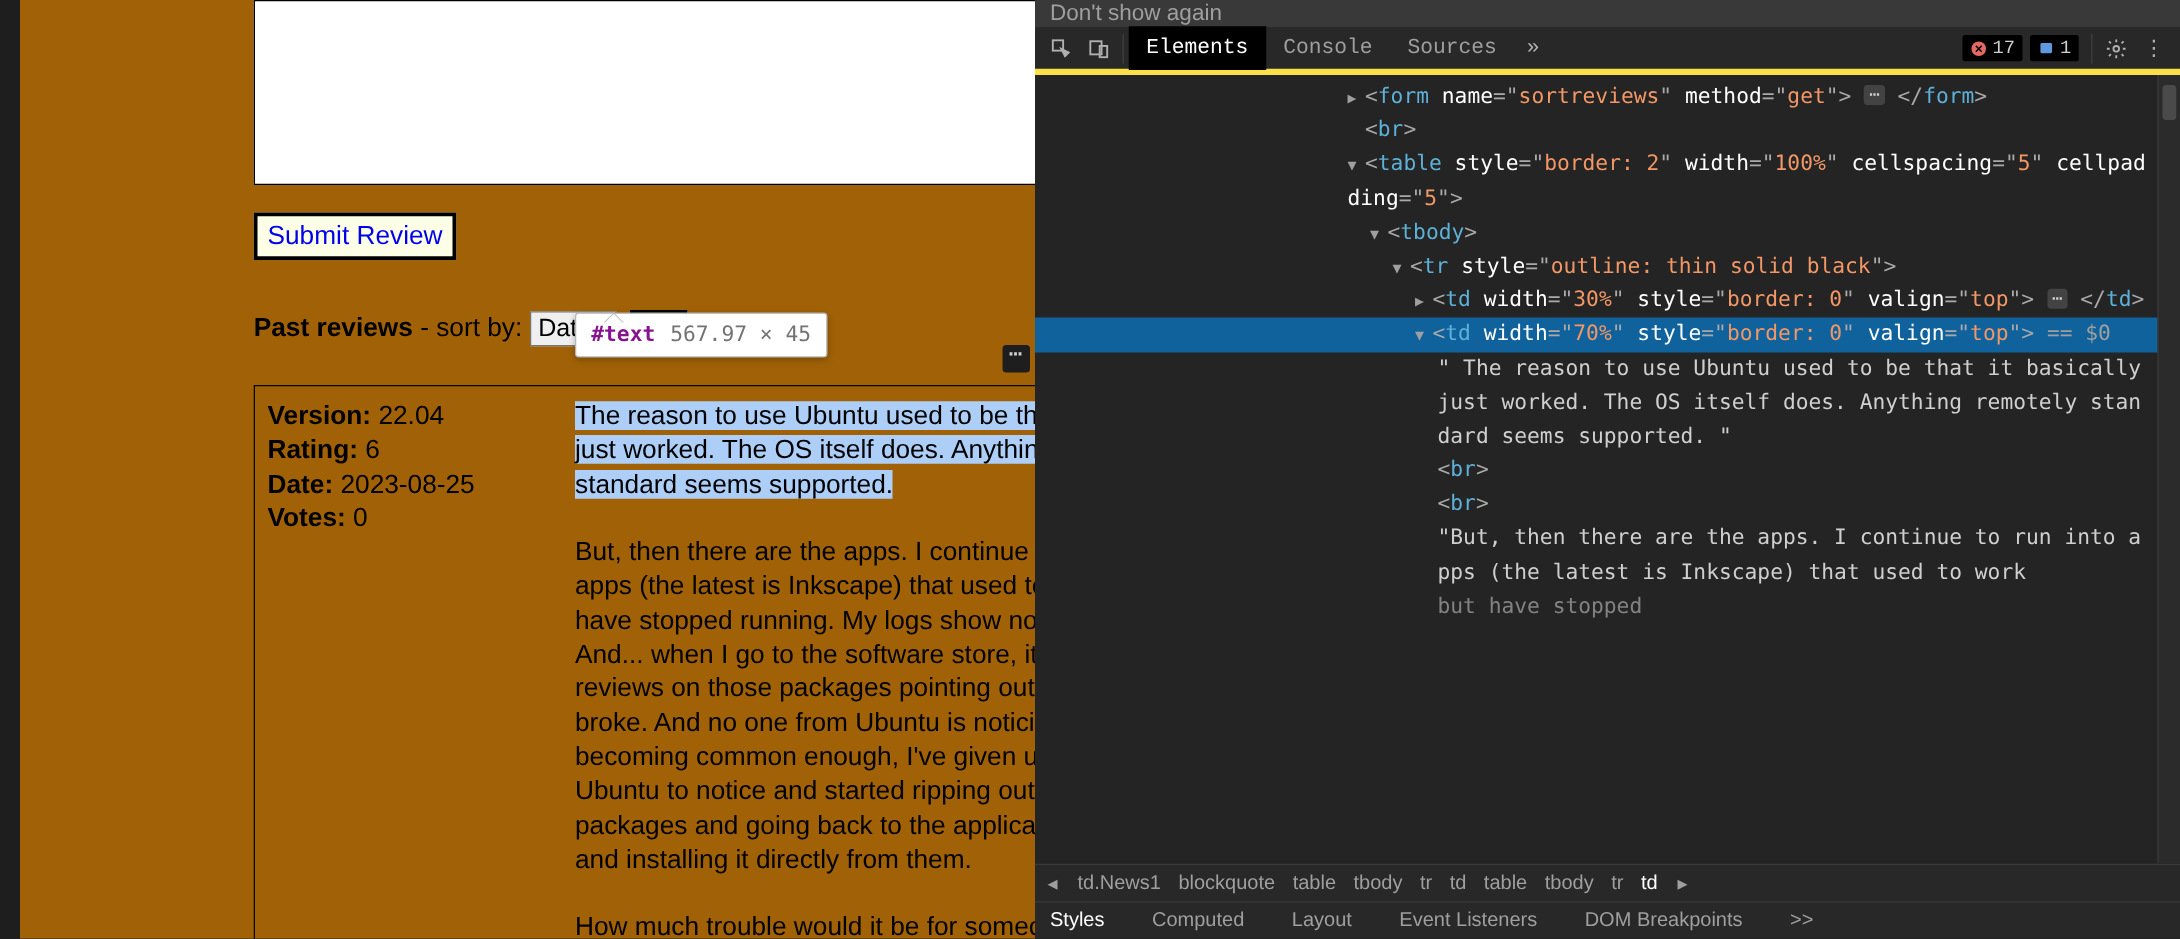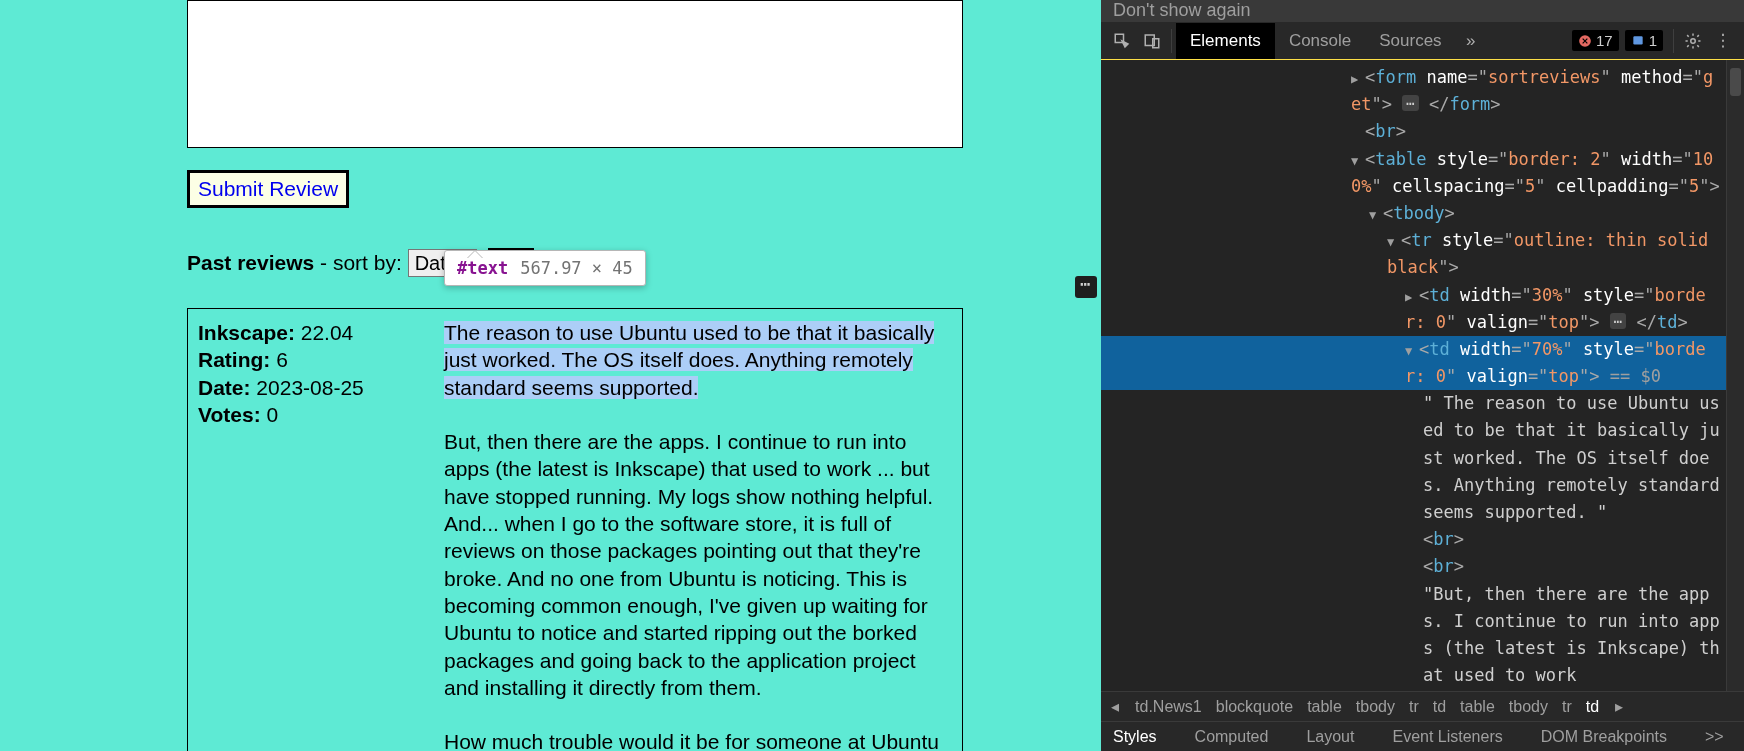--- a/index.html
+++ b/index.html
@@ -1,20 +1,20 @@
 <!DOCTYPE html>
 <html><head>
 <meta charset="utf-8">
 <style>
   * { box-sizing: border-box; margin: 0; padding: 0; }
   body { font-family: Arial, Helvetica, sans-serif; background: #1e1e1e; overflow: hidden; }
   .container { display: flex; width: 1744px; height: 751px; }
   
   
-  .page-side { width: 1101px; height: 100%; background: #5eead4; padding: 0 187px 0 187px; overflow: hidden; font-size: 21px; color: #000; position: relative; }
+  .page-side { width: 812px; height: 100%; background: #a16207; padding: 0 187px 0 187px; overflow: hidden; font-size: 21px; color: #000; position: relative; margin-left: 16px; }
   .textarea-block { border: 1px solid #000; background: #fff; height: 148px; width: 776px; margin-bottom: 22px; }
   .submit-btn { border: 3px solid #000; background: #fcffe5; color: #0000ee; font-family: Arial; font-size: 21px; padding: 4px 8px; cursor: pointer; margin-bottom: 40px; }
   .sort-line { margin-bottom: 30px; position: relative; }
   .sort-line b { font-weight: bold; }
   .sort-select { font-size: 20px; border: 1px solid #767676; background:#efefef; padding:1px 2px;}
   .go-btn { border: 3px solid #000; background: #fcffe5; color: #0000ee; font-size: 21px; padding: 0 6px; margin-left: 6px; position: relative; }
   .review-box { border: 1px solid #000; padding: 10px; width: 776px; }
   .review-inner { display: flex; gap: 4px; }
   .meta-col { width: 242px; flex-shrink: 0; line-height: 1.3; }
   .body-col { flex: 1; line-height: 1.3; }
@@ -38,21 +38,21 @@
   .dom-tooltip::before {
     content: ""; position: absolute; top: -9px; left: 22px;
     border: 8px solid transparent; border-bottom-color: #b6b6b6;
   }
   
   
   .devtools { flex: 1; background: #242424; color: #cfcfcf; font-family: Menlo, Consolas, monospace; font-size: 17px; display: flex; flex-direction: column; position: relative; }
   
   .msg-banner { background: #393939; height: 22px; padding: 0 12px; font-family: "Helvetica Neue", Arial, sans-serif; color: #9f9f9f; font-size: 18px; display:flex; align-items:flex-start;}
   
-  .toolbar { display: flex; align-items: center; height: 38px; background: #282828; border-bottom: 1px solid #fde047; padding: 0 6px; font-family: Liberation Sans, sans-serif; font-size: 17px; }
+  .toolbar { display: flex; align-items: center; height: 38px; background: #282828; border-bottom: 5px solid #fde047; padding: 0 6px; font-family: Liberation Mono, monospace; font-size: 17px; }
   .toolbar .icon-btn { width: 30px; height: 30px; display:flex; align-items:center; justify-content:center; color:#b0b0b0; cursor:pointer; }
   .toolbar .divider { width:1px; height:24px; background:#3f3f3f; margin:0 4px; }
   .toolbar .tab { padding: 8px 14px; color:#9f9f9f; cursor:pointer; }
   .toolbar .tab.active { background:#000; color:#fff; border-radius:0; }
   .toolbar .spacer { flex:1; }
   .toolbar .badge { display:flex; align-items:center; gap:4px; background:#000; border-radius:2px; padding:2px 6px; margin-right:6px; font-size:15px;}
   .toolbar .badge.err svg { fill:#e46962; }
   .toolbar .badge.info svg { fill:#5f97e0; }
   
   .tree-wrap { flex:1; overflow:hidden; position:relative; }
@@ -103,21 +103,21 @@
       <button class="go-btn">Go</button>
     </div>
     
     <div class="dom-tooltip">
       <span class="tag">#text</span><span class="dim">567.97 × 45</span>
     </div>
     
     <div class="review-box">
       <div class="review-inner">
         <div class="meta-col">
-          <div><b>Inkscape:</b><span> 22.04</span></div>
+          <div><b>Version:</b><span> 22.04</span></div>
           <div><b>Rating:</b><span> 6</span></div>
           <div><b>Date:</b><span> 2023-08-25</span></div>
           <div><b>Votes:</b><span> 0</span></div>
         </div>
         <div class="body-col">
           <span class="hl">The reason to use Ubuntu used to be that it basically just worked. The OS itself does. Anything remotely standard seems supported.</span>
           <br><br>
           <span>But, then there are the apps. I continue to run into apps (the latest is Inkscape) that used to work ... but have stopped running. My logs show nothing helpful. And... when I go to the software store, it is full of reviews on those packages pointing out that they're broke. And no one from Ubuntu is noticing. This is becoming common enough, I've given up waiting for Ubuntu to notice and started ripping out the borked packages and going back to the application project and installing it directly from them.</span>
           <br><br>
           <span>How much trouble would it be for someone at Ubuntu to write a shell script that notices when an application's average review falls through the floor and then doing some digging?</span>

